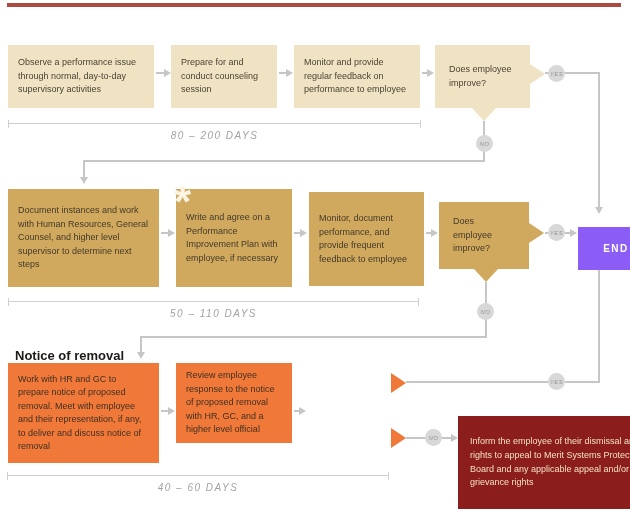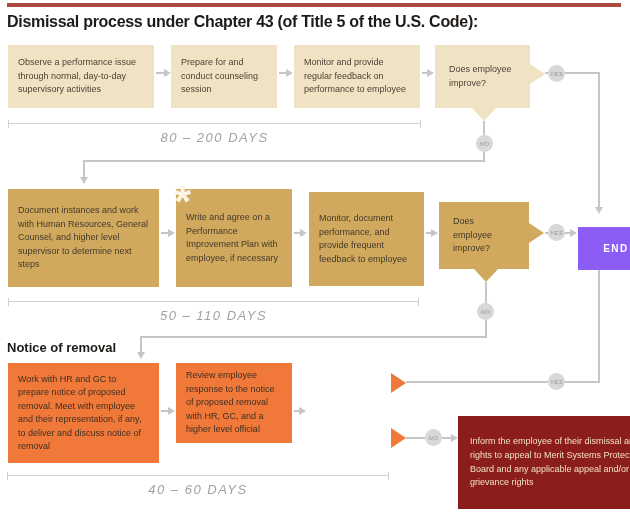--- a/index.html
+++ b/index.html
@@ -35,25 +35,25 @@
   .arr-down{border-left:4px solid transparent;border-right:4px solid transparent;border-top:7px solid #c6c6c6;}
   .arr-up{border-left:4px solid transparent;border-right:4px solid transparent;border-bottom:7px solid #c6c6c6;}
   .circle{
     position:absolute;width:17px;height:17px;border-radius:50%;background:#d8d8d8;
     display:flex;align-items:center;justify-content:center;
     font-size:6px;font-style:italic;color:#979797;letter-spacing:0.4px;
   }
   .bracket{position:absolute;height:1px;background:#cfcfcf;}
   .tick{position:absolute;width:1px;height:8px;top:-3px;background:#cfcfcf;}
   .duration{
-    position:absolute;text-align:center;font-size:13px;font-style:italic;
+    position:absolute;text-align:center;font-size:10px;font-style:italic;
     color:#a2a2a2;letter-spacing:1.5px;
   }
   .section-header{
-    position:absolute;left:7px;top:340px;margin:0;font-size:13px;font-weight:bold;color:#1e1a17;
+    position:absolute;left:7px;top:340px;margin:8px;font-size:13px;font-weight:bold;color:#1e1a17;
   }
   .end-box{
     position:absolute;left:578px;top:227px;width:44px;height:43px;background:#8b5cf6;
     display:flex;align-items:center;justify-content:center;
     color:#ffffff;font-size:10px;font-weight:bold;letter-spacing:1.5px;padding-left:16px;
   }
   .outcome{
     position:absolute;left:458px;top:416px;width:202px;height:93px;background:#8c1d1d;
     color:#f1dfc4;display:flex;align-items:center;box-sizing:border-box;
     padding:8px 12px;font-size:9px;line-height:1.55;
@@ -62,21 +62,20 @@
     position:absolute;right:2px;top:-9px;font-size:44px;line-height:1;
     color:#fbf4e3;font-weight:bold;
   }
 </style>
 </head>
 <body>
 
 <div class="canvas">
 
   <div class="rule"></div>
-  <h1 class="title">Dismissal process under Chapter 43 (of Title 5 of the U.S. Code):</h1>
 
   <div class="box r1" style="left:8px;top:45px;width:146px;height:63px">
     <span>Observe a performance issue through normal, day-to-day supervisory activities</span>
   </div>
 
   <div class="hline" style="left:156px;top:72px;width:9px"></div>
   <div class="arr arr-right" style="left:164px;top:69px"></div>
 
   <div class="box r1" style="left:171px;top:45px;width:106px;height:63px">
     <span>Prepare for and conduct counseling session</span>

